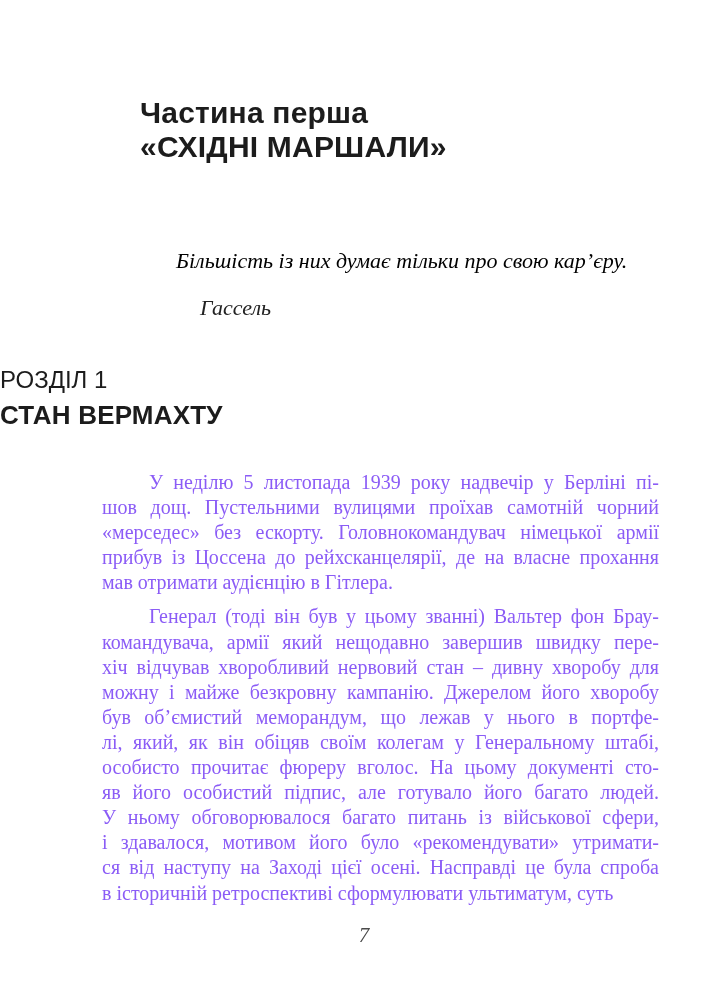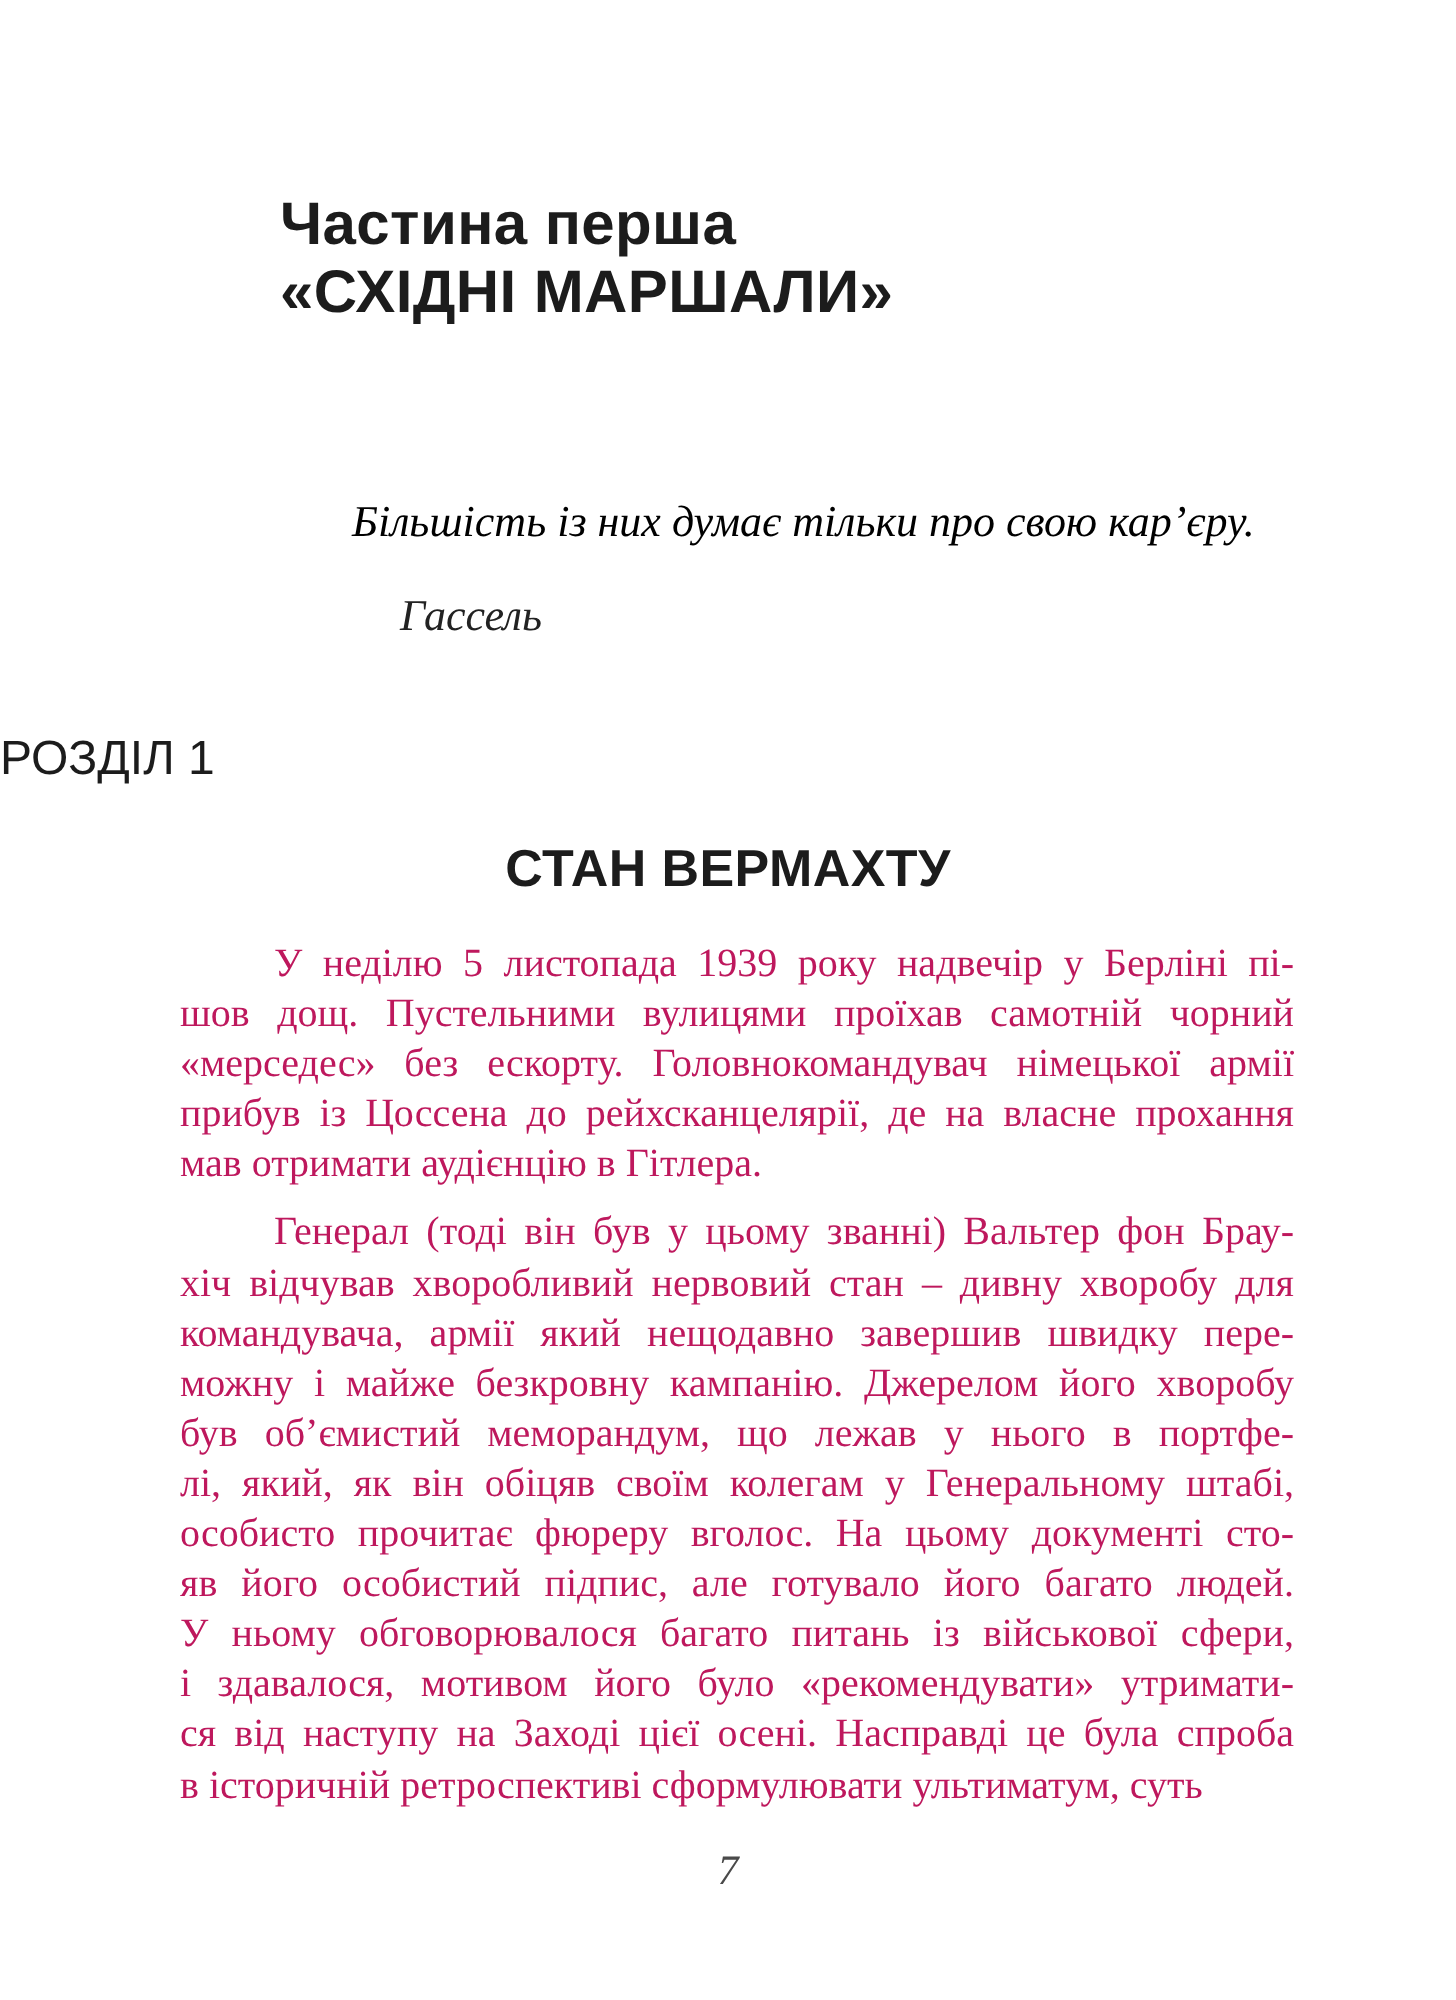--- a/index.html
+++ b/index.html
@@ -62,40 +62,39 @@
     width: 728px;
     text-align: left;
     font-family: "Liberation Sans", sans-serif;
     font-weight: 400;
     font-size: 24px;
     color: #1c1c1c;
   }
   .chapter-title {
     position: absolute;
     left: 0;
-    top: 419px;
+    top: 400px;
     width: 728px;
-    text-align: center;
     font-family: "Liberation Sans", sans-serif;
     font-weight: bold;
     font-size: 26px;
     color: #1c1c1c;
     letter-spacing: 0.2px;
   }
 
   
   .body-text {
     position: absolute;
-    left: 90px;
+    left: 102px;
     top: 470px;
     width: 557px;
     font-family: "Liberation Serif", serif;
     font-size: 20px;
     line-height: 25.1px;
-    color: #be185d;
+    color: #8b5cf6;
   }
   .paragraph + .paragraph {
     margin-top: 9px;
   }
   .line {
     text-align: justify;
     text-align-last: justify;
     overflow: hidden;
     white-space: normal;
   }
@@ -140,22 +139,22 @@
   <main class="body-text" id="body-text">
       <div class="paragraph">
         <div class="line first">У неділю 5 листопада 1939 року надвечір у Берліні пі-</div>
         <div class="line">шов дощ. Пустельними вулицями проїхав самотній чорний</div>
         <div class="line">«мерседес» без ескорту. Головнокомандувач німецької армії</div>
         <div class="line">прибув із Цоссена до рейхсканцелярії, де на власне прохання</div>
         <div class="line last">мав отримати аудієнцію в Гітлера.</div>
       </div>
       <div class="paragraph">
         <div class="line first">Генерал (тоді він був у цьому званні) Вальтер фон Брау-</div>
+        <div class="line">командувача, армії який нещодавно завершив швидку пере-</div>
         <div class="line">хіч відчував хворобливий нервовий стан – дивну хворобу для</div>
-        <div class="line">командувача, армії який нещодавно завершив швидку пере-</div>
         <div class="line">можну і майже безкровну кампанію. Джерелом його хворобу</div>
         <div class="line">був об’ємистий меморандум, що лежав у нього в портфе-</div>
         <div class="line">лі, який, як він обіцяв своїм колегам у Генеральному штабі,</div>
         <div class="line">особисто прочитає фюреру вголос. На цьому документі сто-</div>
         <div class="line">яв його особистий підпис, але готувало його багато людей.</div>
         <div class="line">У ньому обговорювалося багато питань із військової сфери,</div>
         <div class="line">і здавалося, мотивом його було «рекомендувати» утримати-</div>
         <div class="line">ся від наступу на Заході цієї осені. Насправді це була спроба</div>
         <div class="line last">в історичній ретроспективі сформулювати ультиматум, суть</div>
       </div>

